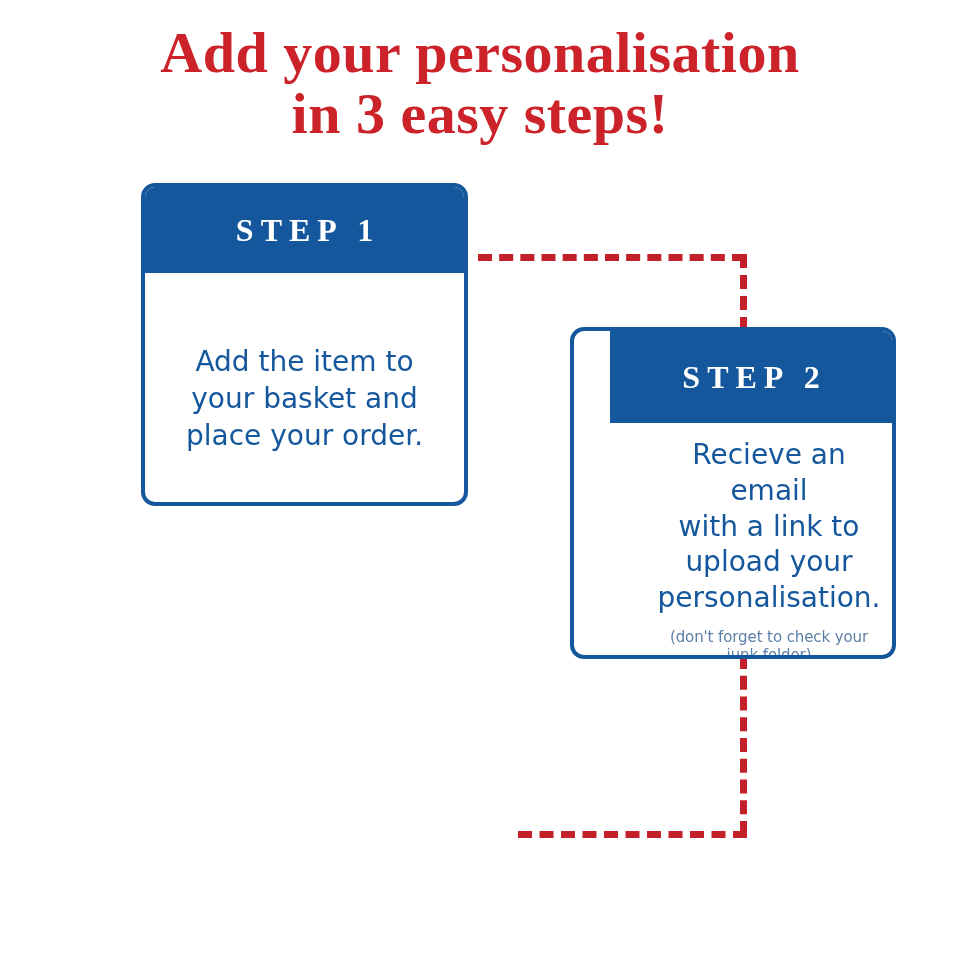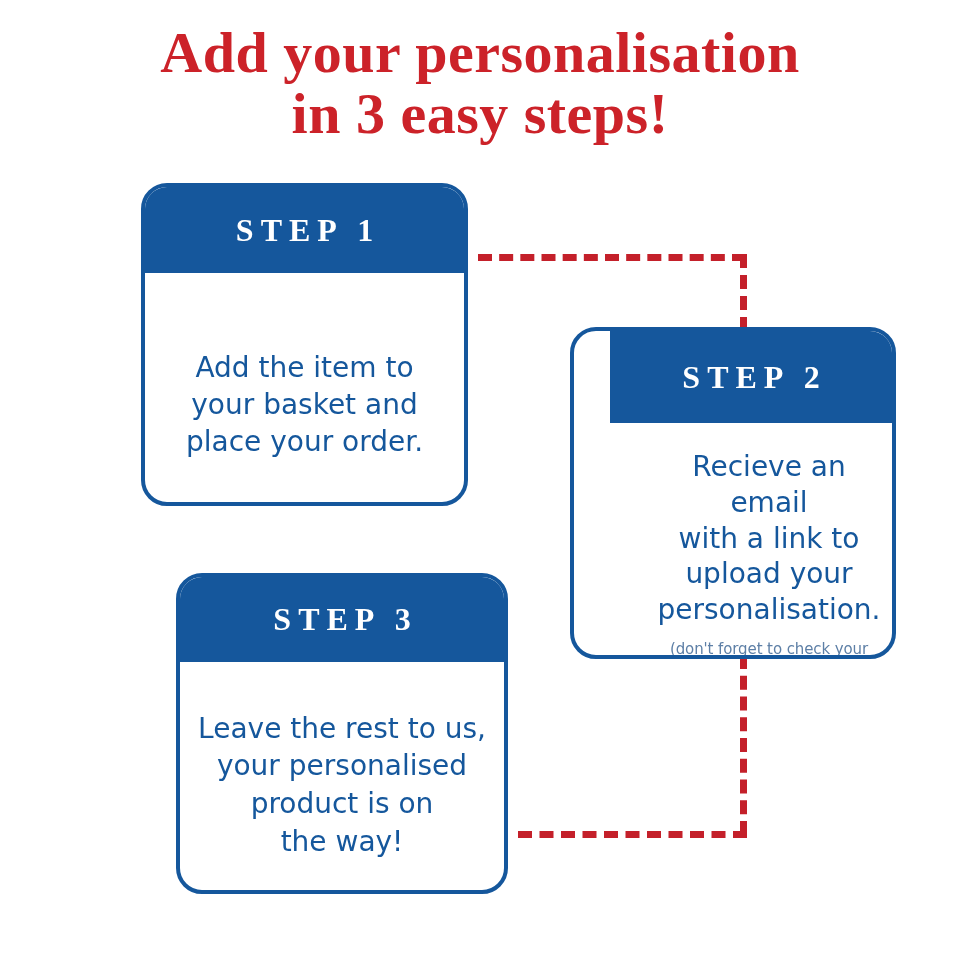--- a/index.html
+++ b/index.html
@@ -47,26 +47,25 @@
   .dash-v {
     width: 0;
     border-left: 7px dashed #c4202a;
   }
 
   
   .card {
     position: absolute;
     box-sizing: border-box;
     border: 4px solid #15579c;
-    border-radius: 26px;
+    border-radius: 14px;
     background: #ffffff;
     overflow: hidden;
     display: flex;
     flex-direction: column;
-    gap: 12px;
   }
   .card-header {
     background: #15579c;
     color: #ffffff;
     text-align: center;
     font-family: "Liberation Serif", "DejaVu Serif", serif;
     font-weight: bold;
     letter-spacing: 7px;
     text-indent: 7px;
     display: flex;
@@ -140,23 +139,14 @@
     <div class="card-header">STEP 2</div>
     <div class="card-body">
       <div class="card-text">Recieve an email
 with a link to
 upload your
 personalisation.</div>
       <div class="card-note">(don't forget to check your junk folder)</div>
     </div>
   </div>
 
-  <div class="card" id="step-3">
-    <div class="card-header">STEP 3</div>
-    <div class="card-body">
-      <div class="card-text">Leave the rest to us,
-your personalised
-product is on
-the way!</div>
-    </div>
-  </div>
 
 </div>
 
 </body></html>

